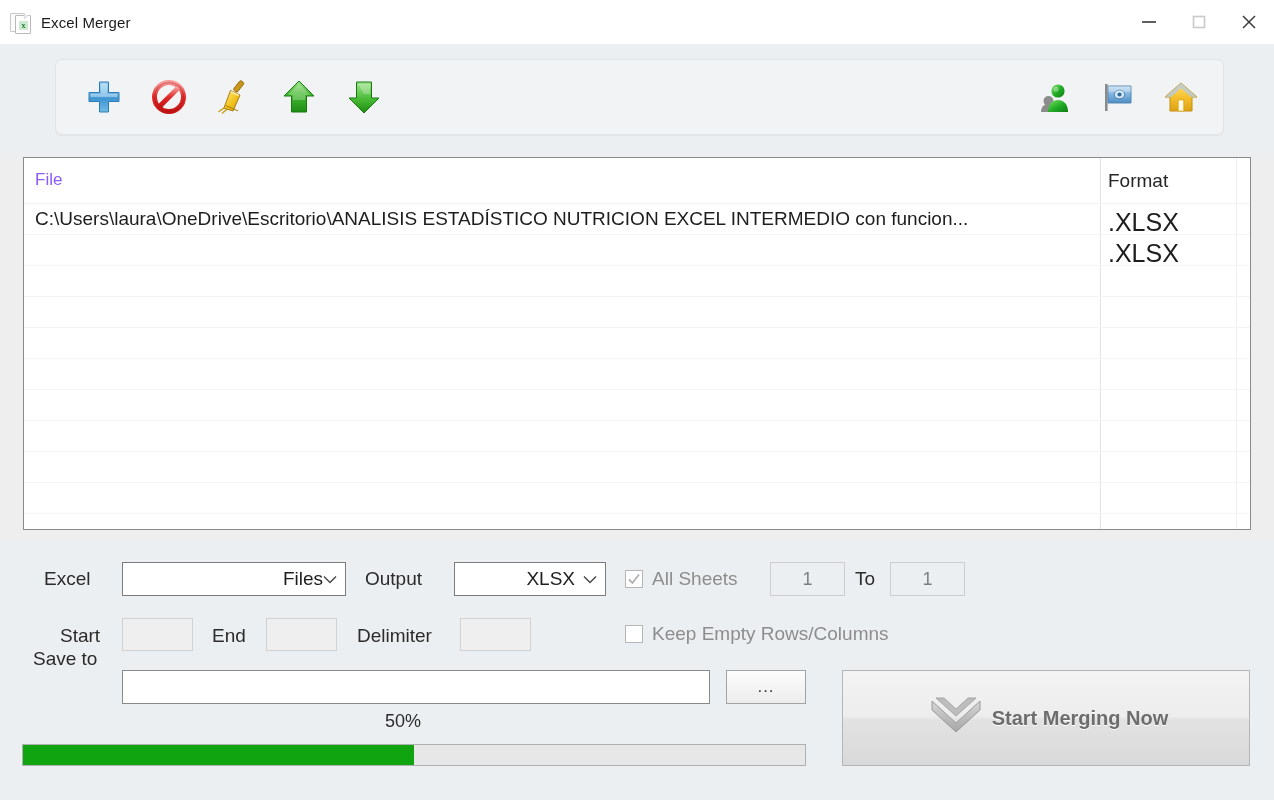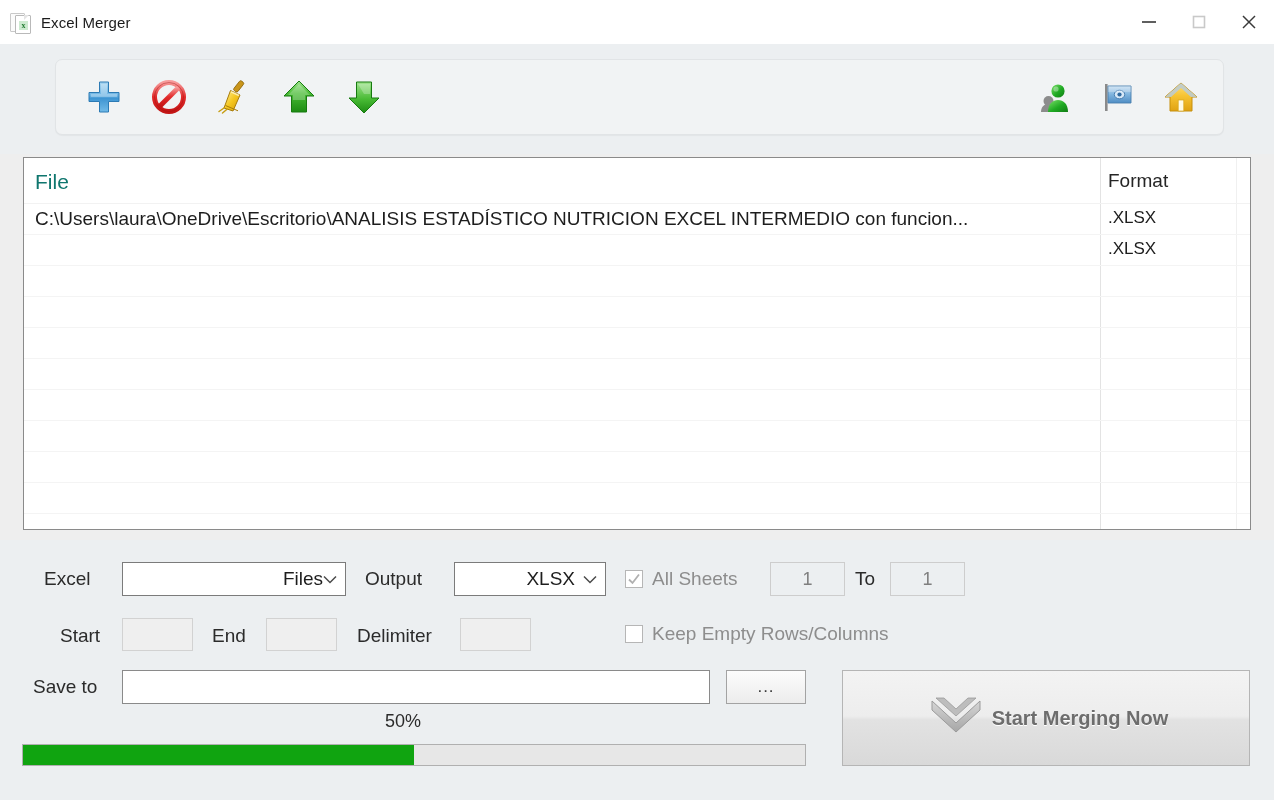--- a/index.html
+++ b/index.html
@@ -172,22 +172,22 @@
   .hdr-row {
     position: absolute;
     left: 0; top: 0;
     width: 100%;
     height: 46px;
     box-sizing: border-box;
   }
   .hdr-file {
     position: absolute;
     left: 11px; top: 12px;
-    font-size: 21px;
-    color: #0f766e;
+    font-size: 17px;
+    color: #8b5cf6;
   }
   .hdr-format {
     position: absolute;
     left: 1084px; top: 12px;
     font-size: 19px;
     color: #252525;
   }
   .hdr-sep {
     position: absolute;
     left: 0; top: 45px;
@@ -215,21 +215,21 @@
     left: 11px; top: 4px;
     font-size: 19px;
     color: #1d1d1d;
     white-space: nowrap;
     overflow: hidden;
     max-width: 1050px;
   }
   .cell-format {
     position: absolute;
     left: 1084px; top: 4px;
-    font-size: 17px;
+    font-size: 25px;
     color: #1d1d1d;
     white-space: nowrap;
   }
 
   
   .options {
     position: absolute;
     left: 0; top: 540px;
     width: 1274px;
     height: 260px;
@@ -621,21 +621,21 @@
   <span style="display:block;padding:5px 7px;font-size:18px;color:#6d6d6d;"></span>
 </div>
 <span class="lbl" style="left:357px; top:625px;">Delimiter</span>
 <div class="txtbox txtbox-dim" style="left:460px; top:618px; width:71px; height:33px;">
   <span style="display:block;padding:5px 7px;font-size:18px;color:#6d6d6d;"></span>
 </div>
 
 <div class="chk" style="left:625px; top:625px;"></div>
 <span class="lbl lbl-dim" style="left:652px; top:623px;text-align:right;">Keep Empty Rows/Columns</span>
 
-<span class="lbl" style="left:33px; top:676px;">Save to</span>
+<span class="lbl" style="left:33px; top:648px;">Save to</span>
 <div class="save-input">
   <span style="display:block;padding:6px 8px;font-size:18px;color:#1d1d1d;"></span>
 </div>
 <div class="browse-btn">...</div>
 
 <div class="pct">50%</div>
 <div class="progress-track">
   <div class="progress-fill" id="progress-fill" style="width: 50%; background: rgb(16, 164, 16);"></div>
 </div>
 

